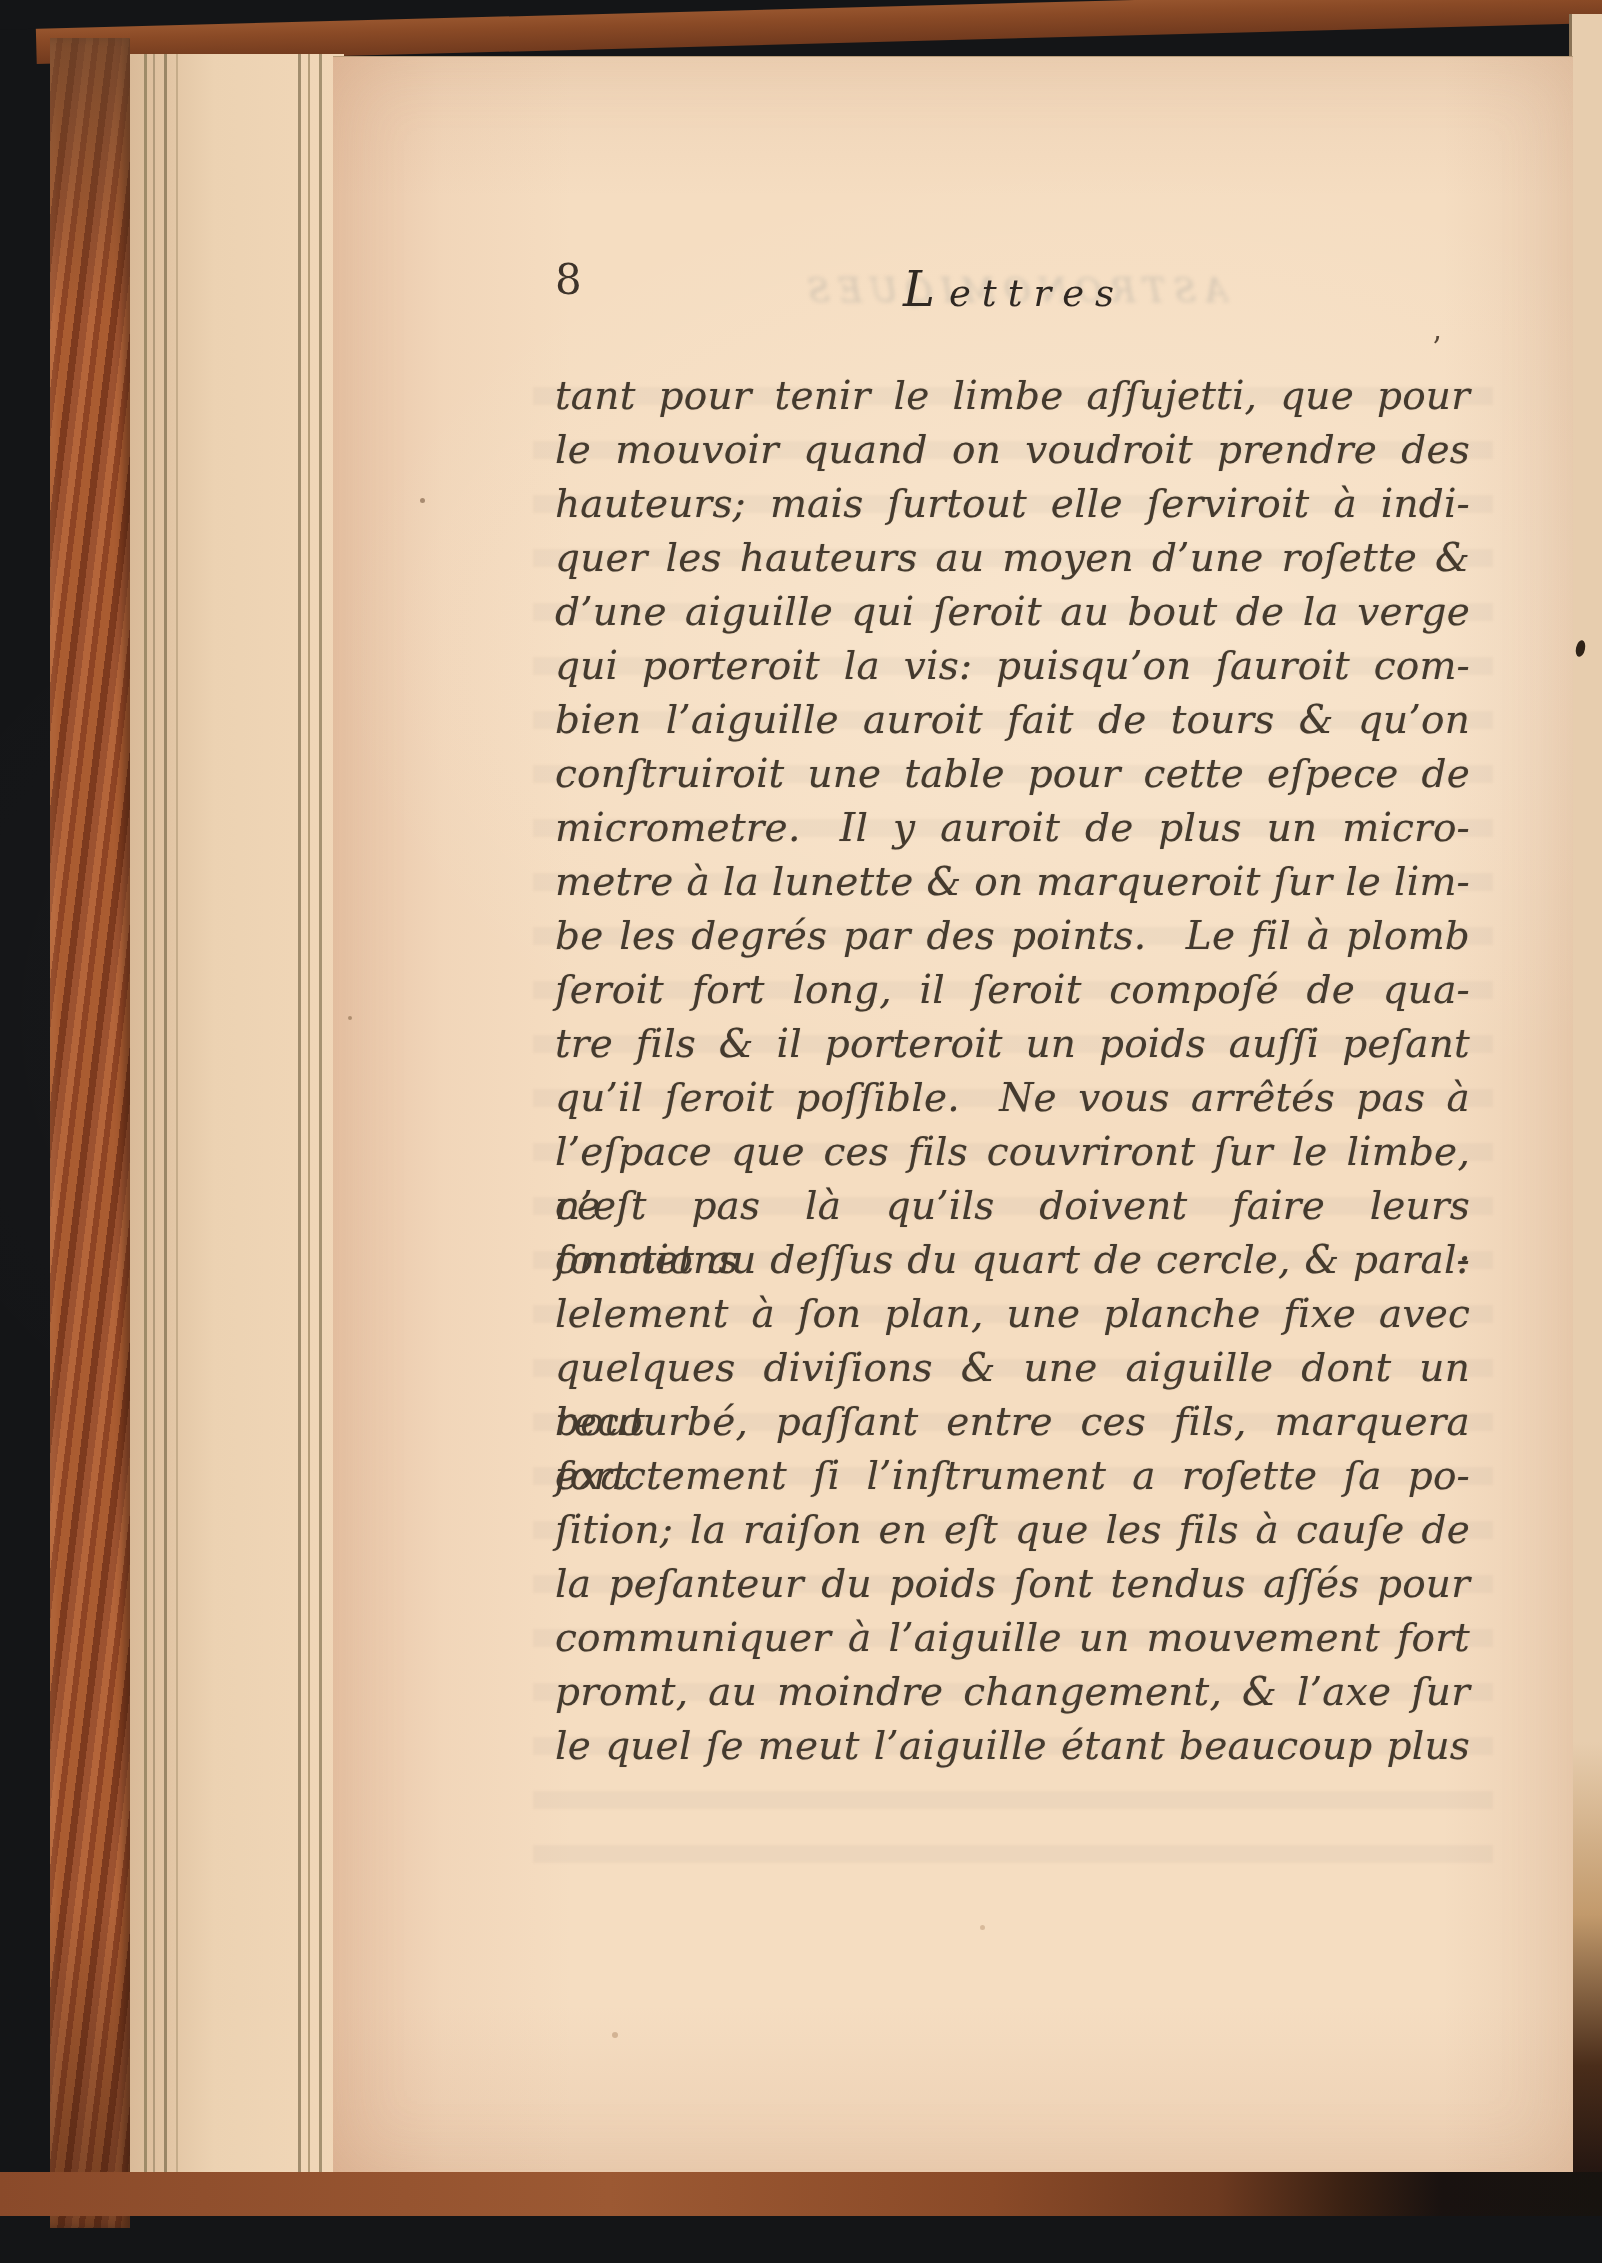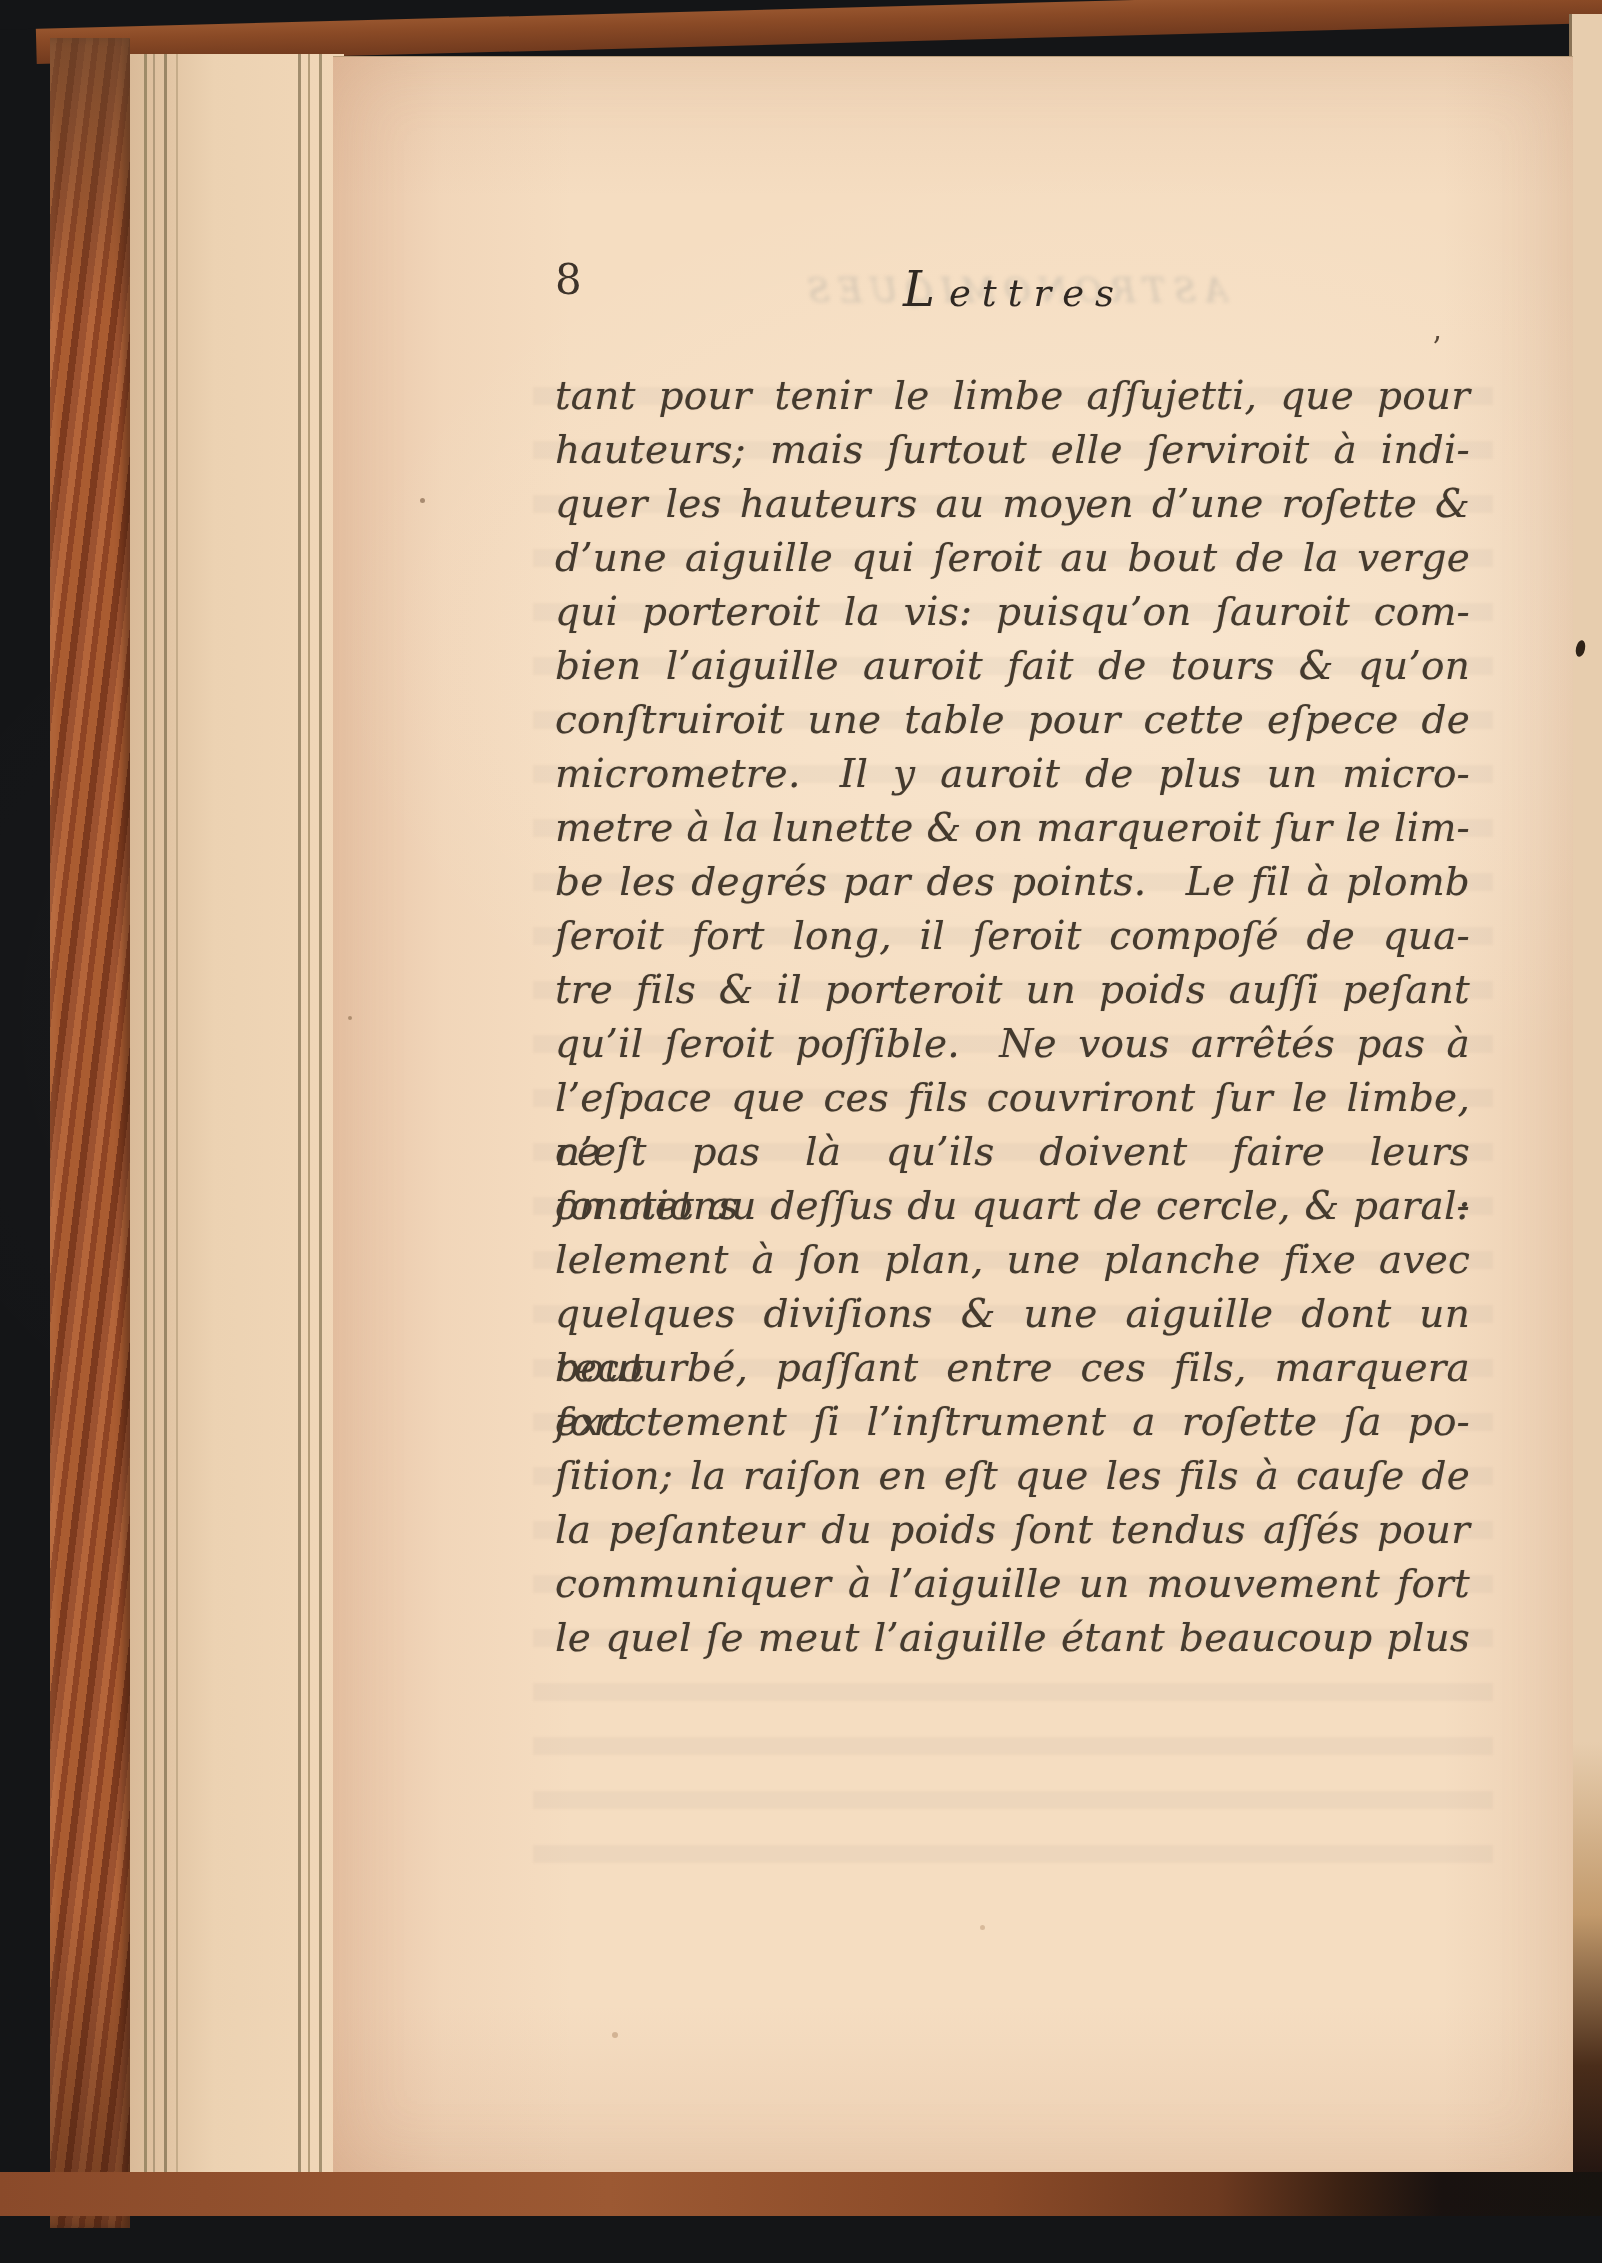--- a/index.html
+++ b/index.html
@@ -108,20 +108,21 @@
 
 <div class="abs page">
   <div class="abs ghost-title">ASTRONOMIQUES</div>
   <div class="abs pageno">8</div>
   <div class="abs title">Lettres</div>
 
   <div class="abs show-through"></div>
 
   <div class="abs text">
     <div class="tl">tant pour tenir le limbe aſſujetti, que pour</div>
+    <div class="tl">le mouvoir quand on voudroit prendre des</div>
     <div class="tl">hauteurs; mais ſurtout elle ſerviroit à indi-</div>
     <div class="tl">quer les hauteurs au moyen d’une roſette &amp;</div>
     <div class="tl">d’une aiguille qui ſeroit au bout de la verge</div>
     <div class="tl">qui porteroit la vis: puisqu’on ſauroit com-</div>
     <div class="tl">bien l’aiguille auroit fait de tours &amp; qu’on</div>
     <div class="tl">conſtruiroit une table pour cette eſpece de</div>
     <div class="tl">micrometre.  Il y auroit de plus un micro-</div>
     <div class="tl">metre à la lunette &amp; on marqueroit ſur le lim-</div>
     <div class="tl">be les degrés par des points.  Le fil à plomb</div>
     <div class="tl">ſeroit fort long, il ſeroit compoſé de qua-</div>
@@ -130,20 +131,21 @@
     <div class="tl">l’eſpace que ces fils couvriront ſur le limbe, ce</div>
     <div class="tl">n’eſt pas là qu’ils doivent faire leurs fonctions :</div>
     <div class="tl">on met au deſſus du quart de cercle, &amp; paral-</div>
     <div class="tl">lelement à ſon plan, une planche fixe avec</div>
     <div class="tl">quelques diviſions &amp; une aiguille dont un bout</div>
     <div class="tl">recourbé, paſſant entre ces fils, marquera fort</div>
     <div class="tl">exactement ſi l’inſtrument a roſette ſa po-</div>
     <div class="tl">ſition; la raiſon en eſt que les fils à cauſe de</div>
     <div class="tl">la peſanteur du poids ſont tendus aſſés pour</div>
     <div class="tl">communiquer à l’aiguille un mouvement fort</div>
+    <div class="tl">promt, au moindre changement, &amp; l’axe ſur</div>
     <div class="tl">le quel ſe meut l’aiguille étant beaucoup plus</div>
   </div>
 </div>
 
 <div class="abs mark-edge"></div>
 <div class="abs mark-apostrophe">’</div>
 <div class="abs speck sp3"></div>
 <div class="abs speck sp4"></div>
 <div class="abs speck sp5"></div>
 <div class="abs speck sp6"></div>

